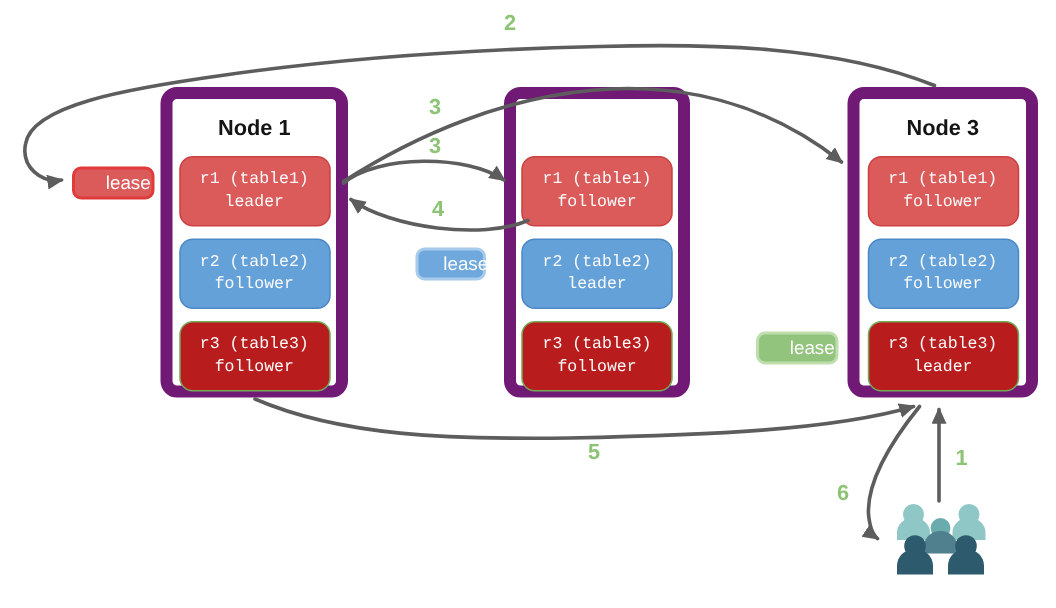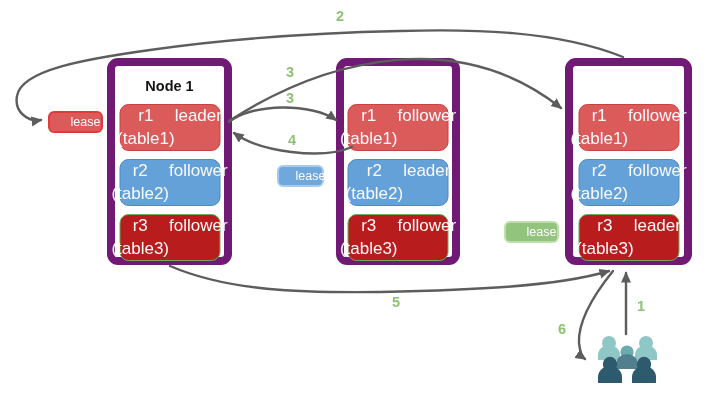--- a/index.html
+++ b/index.html
@@ -15,22 +15,22 @@
   }
   .node-1{left:107px;}
   .node-2{left:336px;width:124px;}
   .node-3{left:565px;width:127px;}
   .node-title{
     text-align:center;margin-top:12px;font-size:14.5px;font-weight:bold;color:#141414;
   }
   .replica{
     position:absolute;left:50%;transform:translateX(-50%);
     width:101px;height:47px;border-radius:9px;box-sizing:border-box;
-    color:#fafafa;font-size:17px;line-height:1.33;text-align:center;
-    display:flex;flex-direction:row;justify-content:center;
+    color:#fafafa;font-size:11px;line-height:1.33;text-align:center;
+    display:flex;flex-direction:column;justify-content:center;font-family:Liberation Mono, monospace;
   }
   .row0{top:38px;} .row1{top:93px;} .row2{top:148px;}
   .rep-red{background:#db5b5b;border:1.5px solid #cb4040;}
   .rep-blue{background:#64a1d9;border:1.5px solid #4c88c5;}
   .rep-green{background:#b91c1c;border:1.5px solid #73aa59;}
   
   .lease{
     position:absolute;height:22px;border-radius:6px;box-sizing:border-box;
     color:#fdfdfd;font-size:12.5px;display:flex;align-items:center;justify-content:center;
     z-index:4;
@@ -84,20 +84,21 @@
       <span>r2 (table2)</span>
       <span>leader</span>
     </div>
     <div class="replica rep-green row2">
       <span>r3 (table3)</span>
       <span>follower</span>
     </div>
   </div>
 
   <div class="node node-3">
+    <div class="node-title">Node 3</div>
     <div class="replica rep-red row0">
       <span>r1 (table1)</span>
       <span>follower</span>
     </div>
     <div class="replica rep-blue row1">
       <span>r2 (table2)</span>
       <span>follower</span>
     </div>
     <div class="replica rep-green row2">
       <span>r3 (table3)</span>

